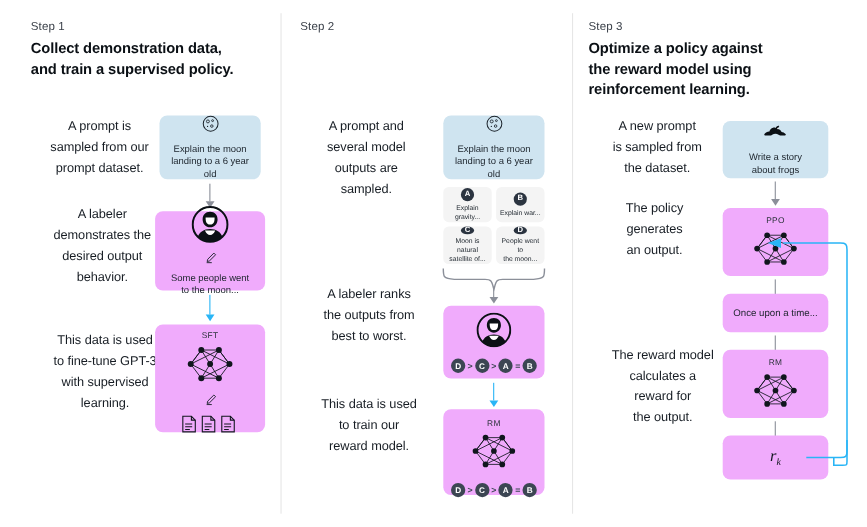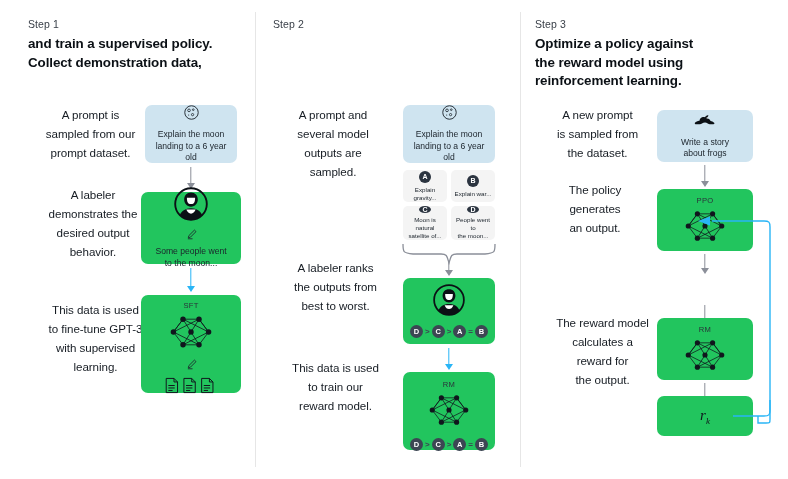--- a/index.html
+++ b/index.html
@@ -40,21 +40,21 @@
   .body-text {
     position: absolute;
     font-size: 11.6px; line-height: 19px;
     color: #161c23; letter-spacing: -.05px; text-align: center;
   }
 
   
   .box {
     position: absolute;
     border-radius: 7px;
-    background: #22c55e;
+    background: #f0abfc;
     display: flex; flex-direction: column;
     align-items: center; justify-content: center;
   }
   .box.blue { background: #cfe4f0; }
   .box-caption {
     font-size: 8.6px; line-height: 11.5px; text-align: center;
     color: #1b232b; padding: 0 6px;
   }
   .box-tag {
     font-size: 7.6px; color: #2a323a; letter-spacing: .3px;
@@ -117,22 +117,22 @@
 <body>
 
 <div class="page">
 
   <div class="divider div-1"></div>
   <div class="divider div-2"></div>
 
   <div class="col col-1">
     <div class="step-label" style="left:28px; top:18px;">Step 1</div>
     <div class="step-title" style="left:28px; top:35px; width:220px;">
+      <div>Collect demonstration data,</div>
       <div>and train a supervised policy.</div>
-      <div>Collect demonstration data,</div>
     </div>
 
     <div class="body-text" style="left:28px; top:105px; width:125px; white-space:pre-line;">A prompt is
 sampled from our
 prompt dataset.</div>
     <div class="body-text" style="left:28px; top:185px; width:130px; white-space:pre-line;">A labeler
 demonstrates the
 desired output
 behavior.</div>
     <div class="body-text" style="left:28px; top:300px; width:135px; white-space:pre-line;">This data is used
@@ -435,20 +435,23 @@
           </g>
         </svg>
       </span>
     </div>
 
     <div class="arrow" style="left:176px; top:254px; width:18px; height:20px;">
       <div class="shaft" style="height:14px;"></div>
         <div class="head"></div>
     </div>
 
+    <div class="box" style="left:137px; top:267px; width:96px; height:35px;">
+      <div class="box-caption" style="font-size:8.8px;">Once upon a time...</div>
+    </div>
 
     <div class="arrow" style="left:176px; top:305px; width:18px; height:20px;">
       <div class="shaft" style="height:14px;"></div>
         <div class="head"></div>
     </div>
 
     <div class="box" style="left:137px; top:318px; width:96px; height:62px; justify-content:flex-start; padding-top:7px;">
       <div class="box-tag">RM</div>
       <span class="icon">
         <svg width="46" height="38" viewBox="0 0 60 50">

